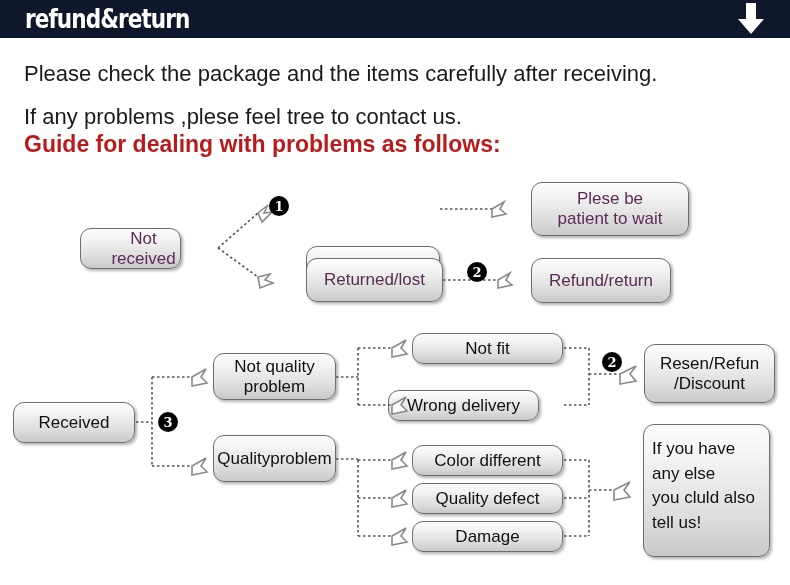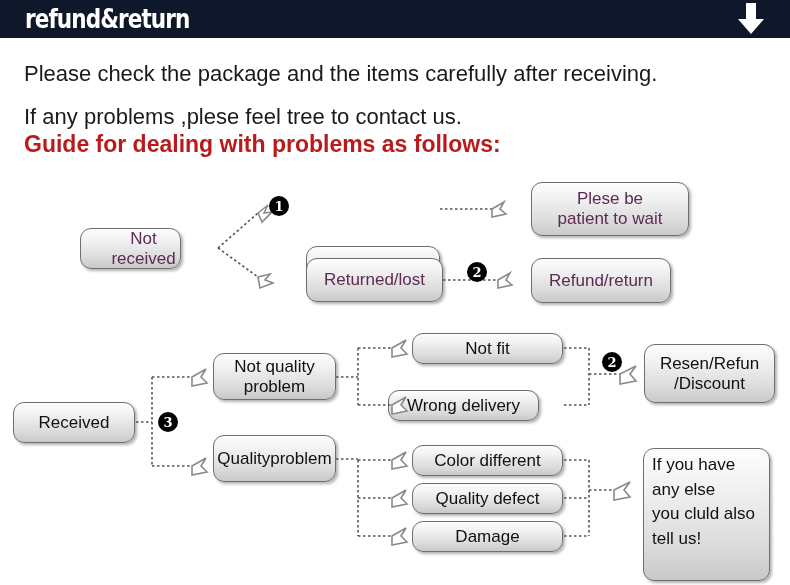--- a/index.html
+++ b/index.html
@@ -80,24 +80,23 @@
     text-align: center;
     line-height: 1.15;
     color: #111111;
     font-size: 17px;
     padding: 0 6px;
   }
   .node.purple { color: #5c2a52; }
   .node.leftalign {
     justify-content: flex-start;
     text-align: center;
-    padding: 4px 8px;
+    padding: 12px 8px;
     line-height: 1.45;
     align-items: flex-start;
-    margin-top: 24px;
   }
 
   
   .badge {
     position: absolute;
     width: 20px; height: 20px;
     border-radius: 50%;
     background: #000000;
     color: #ffffff;
     font-family: "DejaVu Serif", serif;

